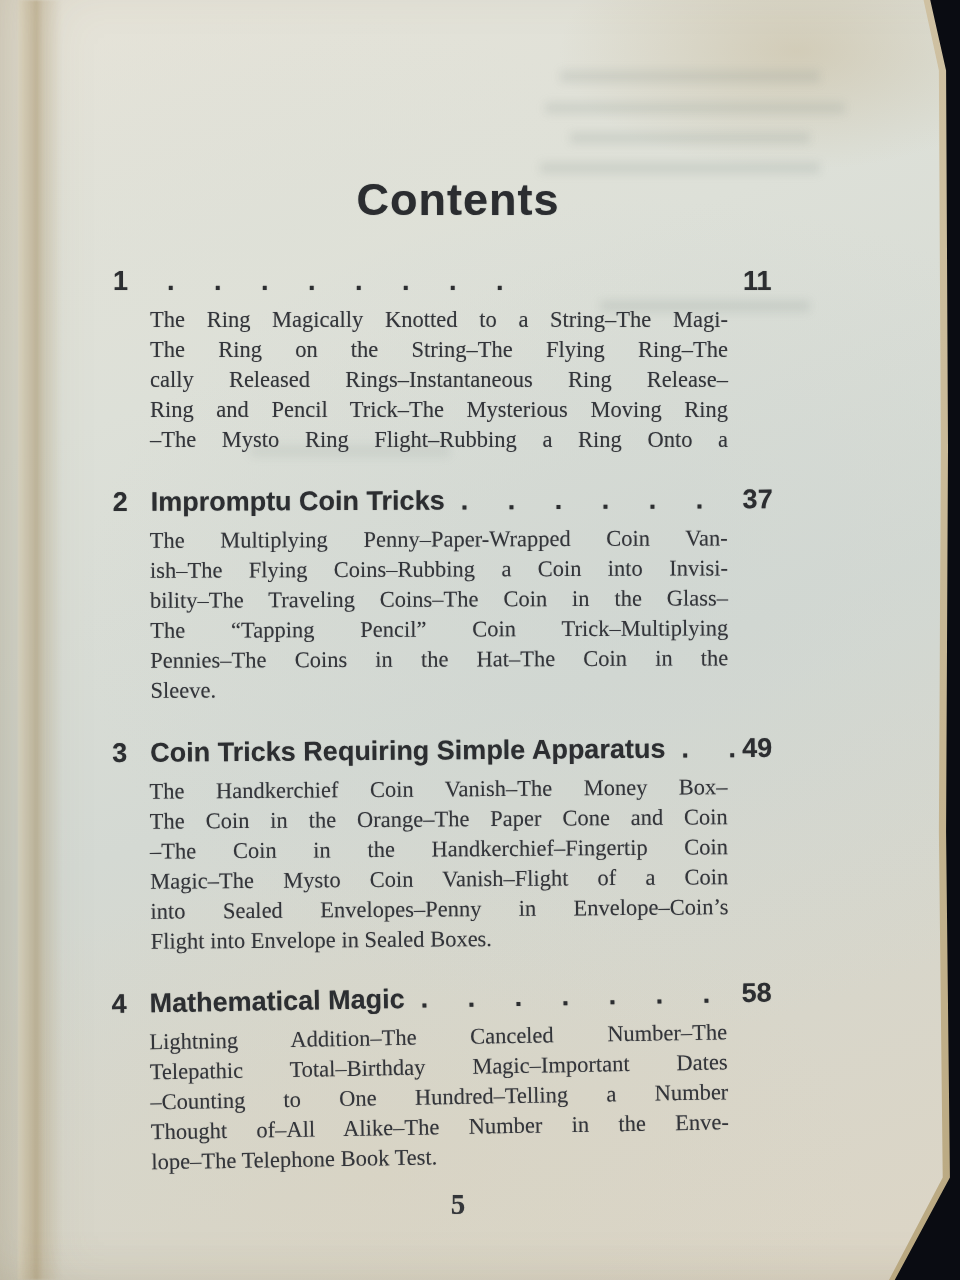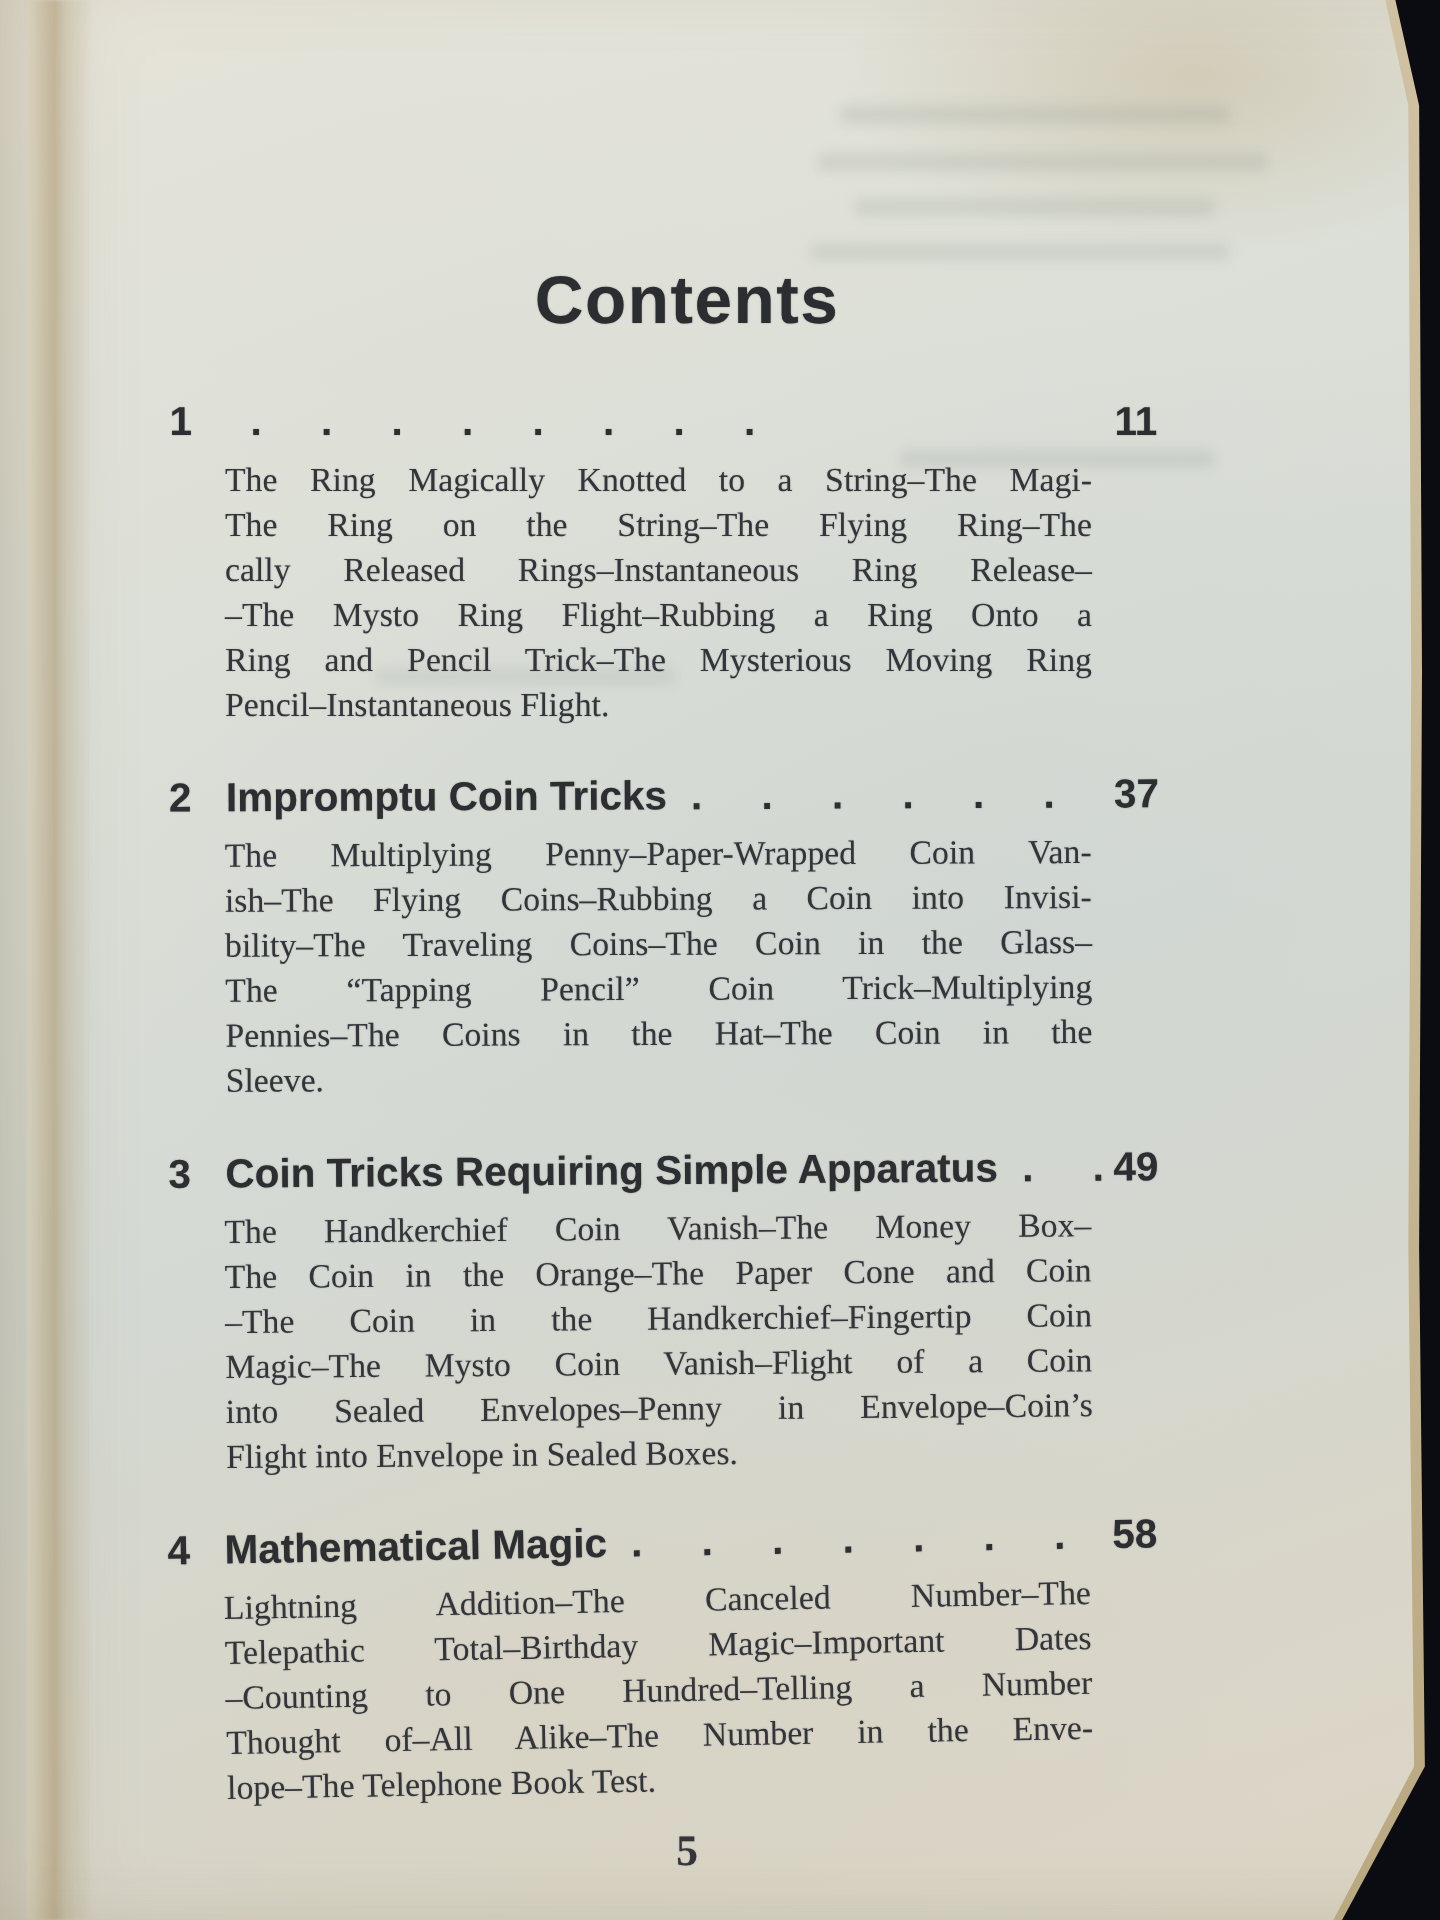--- a/index.html
+++ b/index.html
@@ -103,23 +103,22 @@
   <section class="chapter">
     <div class="chead">
       <span class="cnum">1</span>
       <span class="cdots">. . . . . . . .</span>
       <span class="cpage">11</span>
     </div>
     <div class="cdesc">
       <div class="dline">The Ring Magically Knotted to a String–The Magi-</div>
       <div class="dline">The Ring on the String–The Flying Ring–The</div>
       <div class="dline">cally Released Rings–Instantaneous Ring Release–</div>
+      <div class="dline">Ring and Pencil Trick–The Mysterious Moving Ring</div>
       <div class="dline">–The Mysto Ring Flight–Rubbing a Ring Onto a</div>
-      <div class="dline">Ring and Pencil Trick–The Mysterious Moving Ring</div>
-      <div class="dline last">Pencil–Instantaneous Flight.</div>
     </div>
   </section>
 
   <section class="chapter sec2">
     <div class="chead">
       <span class="cnum">2</span>
       <span class="ctitle">Impromptu Coin Tricks</span>
       <span class="cdots">. . . . . . .</span>
       <span class="cpage">37</span>
     </div>

